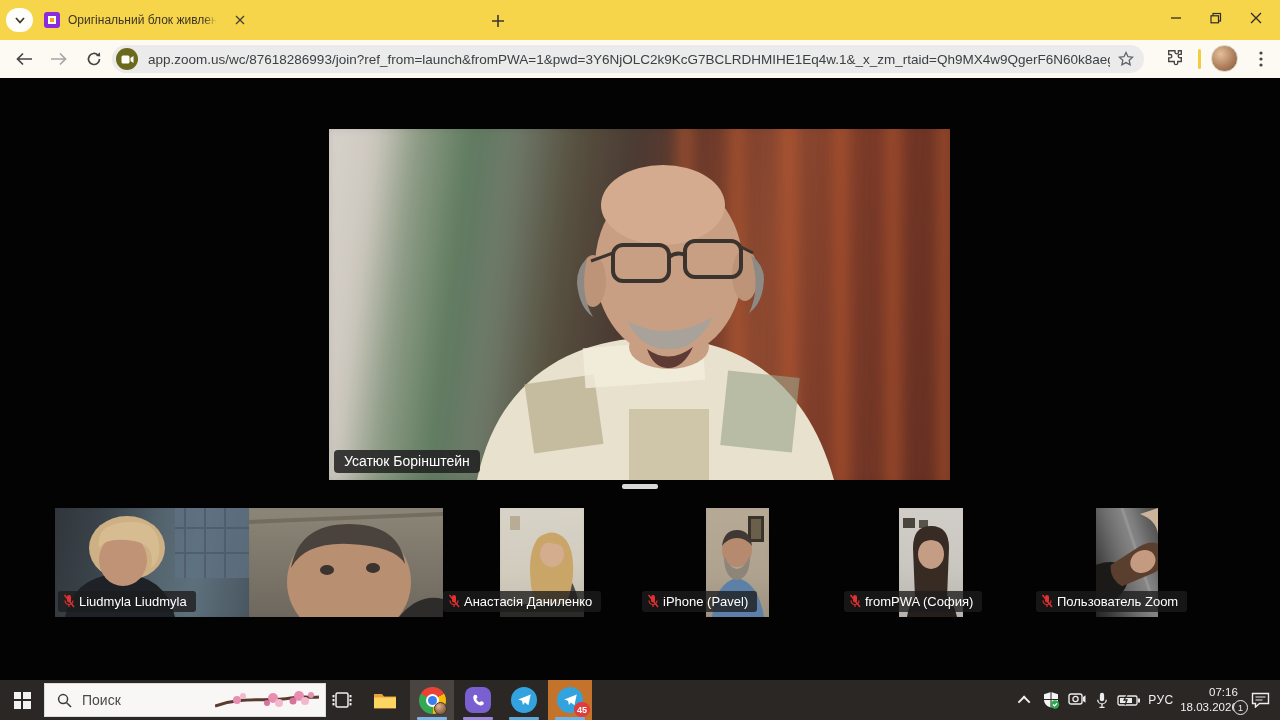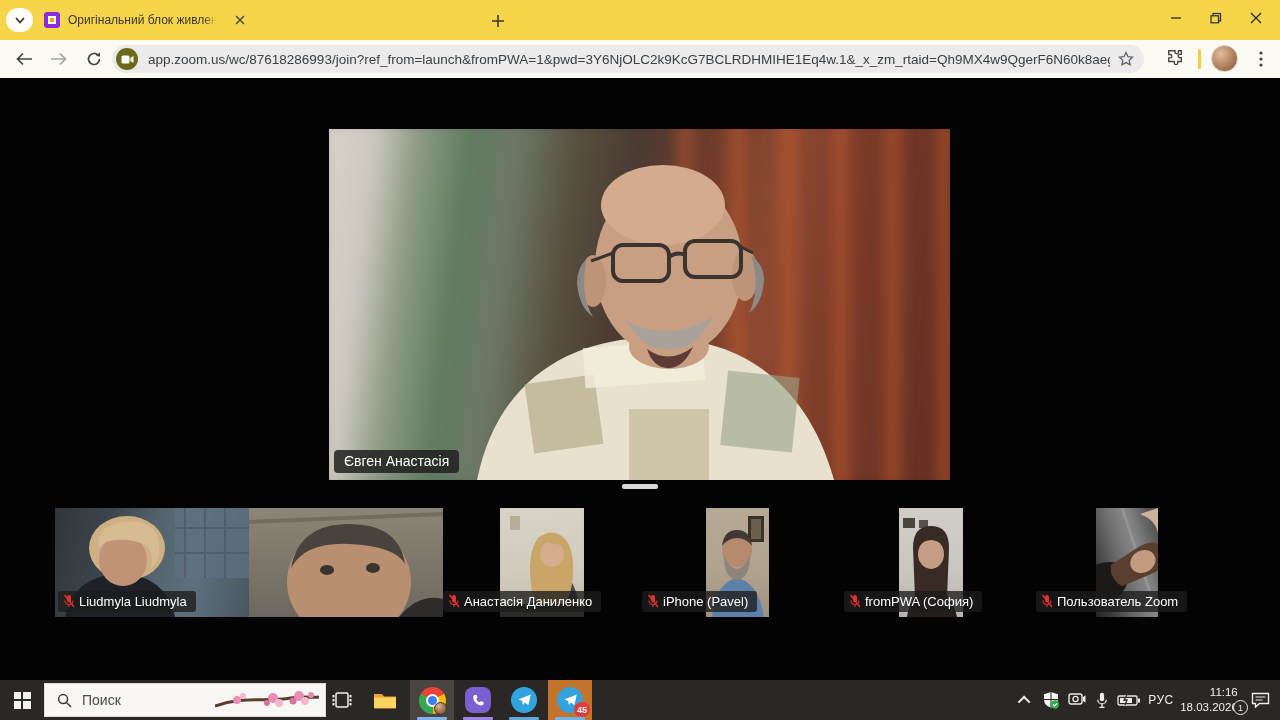--- a/index.html
+++ b/index.html
@@ -208,21 +208,21 @@
         <ellipse cx="416" cy="146" rx="13" ry="26" fill="#BE9478"></ellipse>
         <path d="M258,130 q-8,34 6,58 q-14,-10 -16,-34 q0,-16 10,-24z" fill="#8D8A86"></path>
         <path d="M422,126 q10,34 -2,58 q14,-10 15,-34 q0,-14 -13,-24z" fill="#8D8A86"></path>
         <rect x="284" y="116" width="56" height="36" rx="10" fill="none" stroke="#3A332E" stroke-width="4"></rect>
         <rect x="356" y="112" width="56" height="36" rx="10" fill="none" stroke="#3A332E" stroke-width="4"></rect>
         <path d="M340 128 q8,-6 16,-2" fill="none" stroke="#3A332E" stroke-width="4"></path>
         <path d="M284 124 L262 132 M412 118 L424 124" stroke="#3A332E" stroke-width="3"></path>
         <path d="M298,192 Q340,214 384,188 Q366,222 340,220 Q314,222 298,192z" fill="#A8A29A"></path>
         <path d="M318,220 Q340,236 364,218 Q354,240 338,239 Q324,238 318,220z" fill="#5E3A35"></path>
       </svg>
-      <span class="speaker-label">Євген Анастасія</span>
+      <span class="speaker-label">Усатюк Борінштейн</span>
     </div>
 
     <div class="drag-handle"></div>
 
     <div class="filmstrip">
 
       <div class="tile" style="left:0">
         <div class="tv" style="left:0;width:194px">
           <div class="bg" style="background:linear-gradient(100deg,#2E3338 0%,#3C454C 28%,#55656F 52%,#5D707C 70%,#46525C 100%)"></div>
           <svg viewBox="0 0 194 109">
@@ -471,21 +471,21 @@
           <rect x="20.8" y="4.5" width="2.2" height="4" fill="#EDEDED"></rect>
           <rect x="3" y="4" width="12" height="5" fill="#EDEDED"></rect>
           <path d="M10 1l-3 5h3l-2 5" fill="none" stroke="#2A2724" stroke-width="1.3"></path>
         </svg>
       </div>
       <div class="tray-item" style="width:34px">
         <span class="lang">РУС</span>
       </div>
       <div class="tray-item" style="width:62px">
         <span class="clock">
-          <span>11:16</span>
+          <span>07:16</span>
           <span>18.03.2026</span>
         </span>
       </div>
       <div class="tray-item" style="width:40px; position:relative">
         <svg width="19" height="16" viewBox="0 0 19 16">
           <path d="M1.5 1.5h16v10h-9l-4 3.5v-3.5h-3z" fill="none" stroke="#EDEDED" stroke-width="1.4"></path>
           <path d="M4.5 5h10M4.5 8h7" stroke="#EDEDED" stroke-width="1.2"></path>
         </svg>
         <span class="notif-badge">1</span>
       </div>

